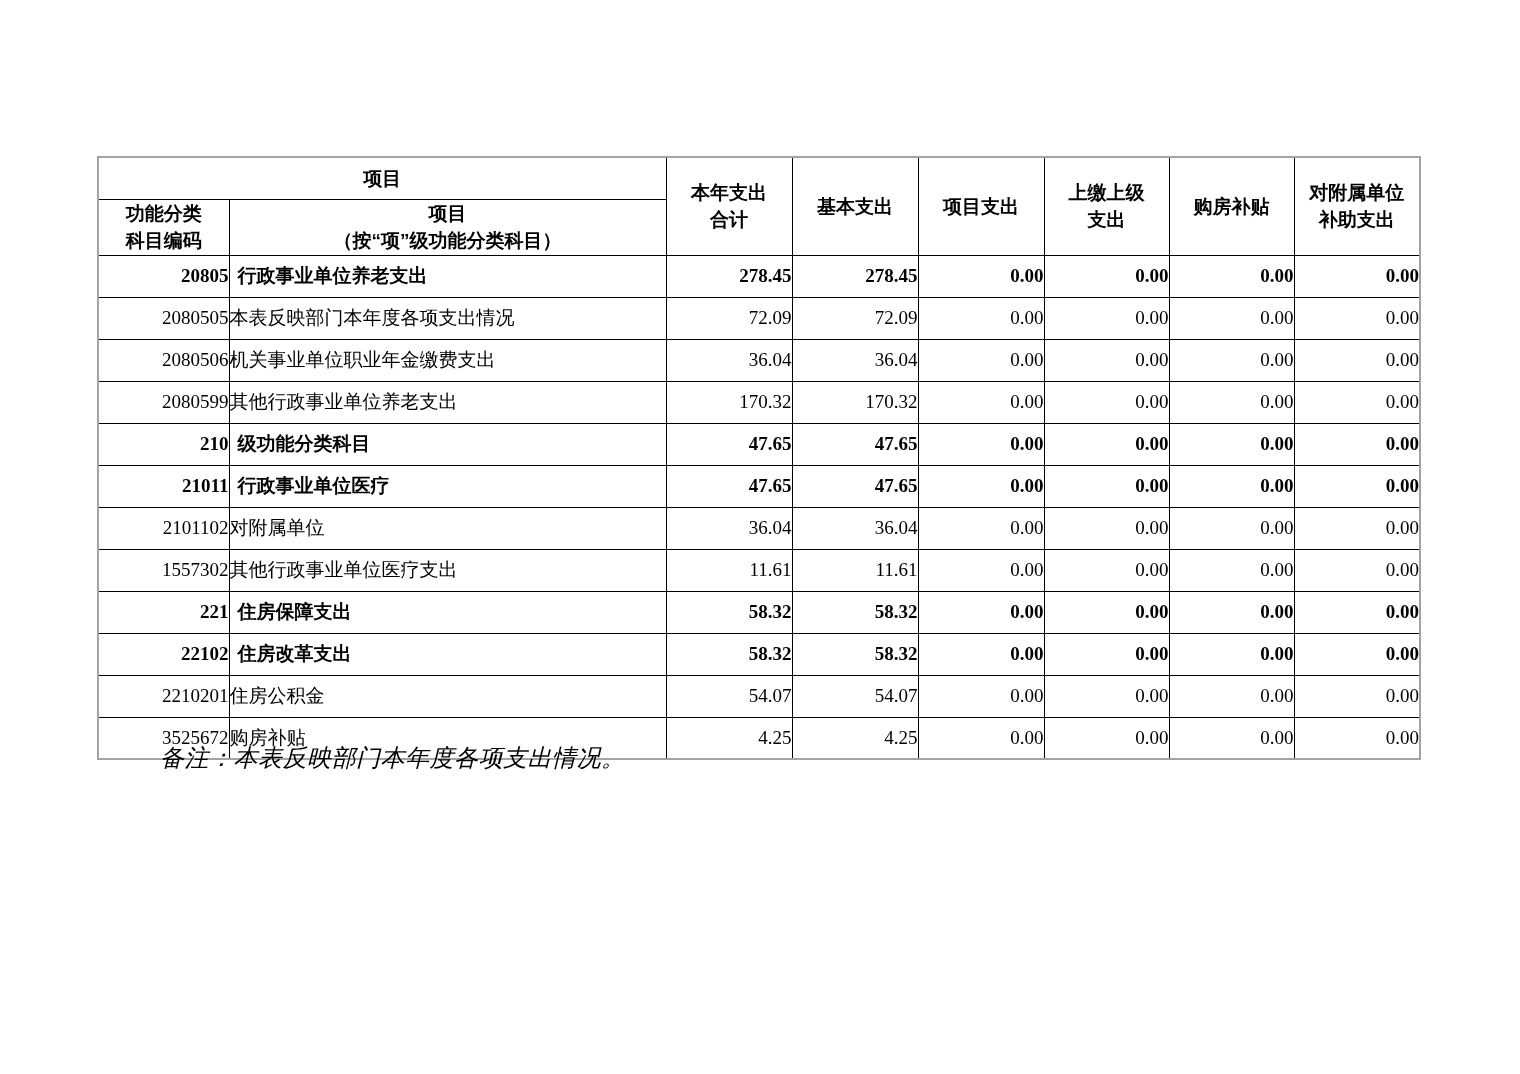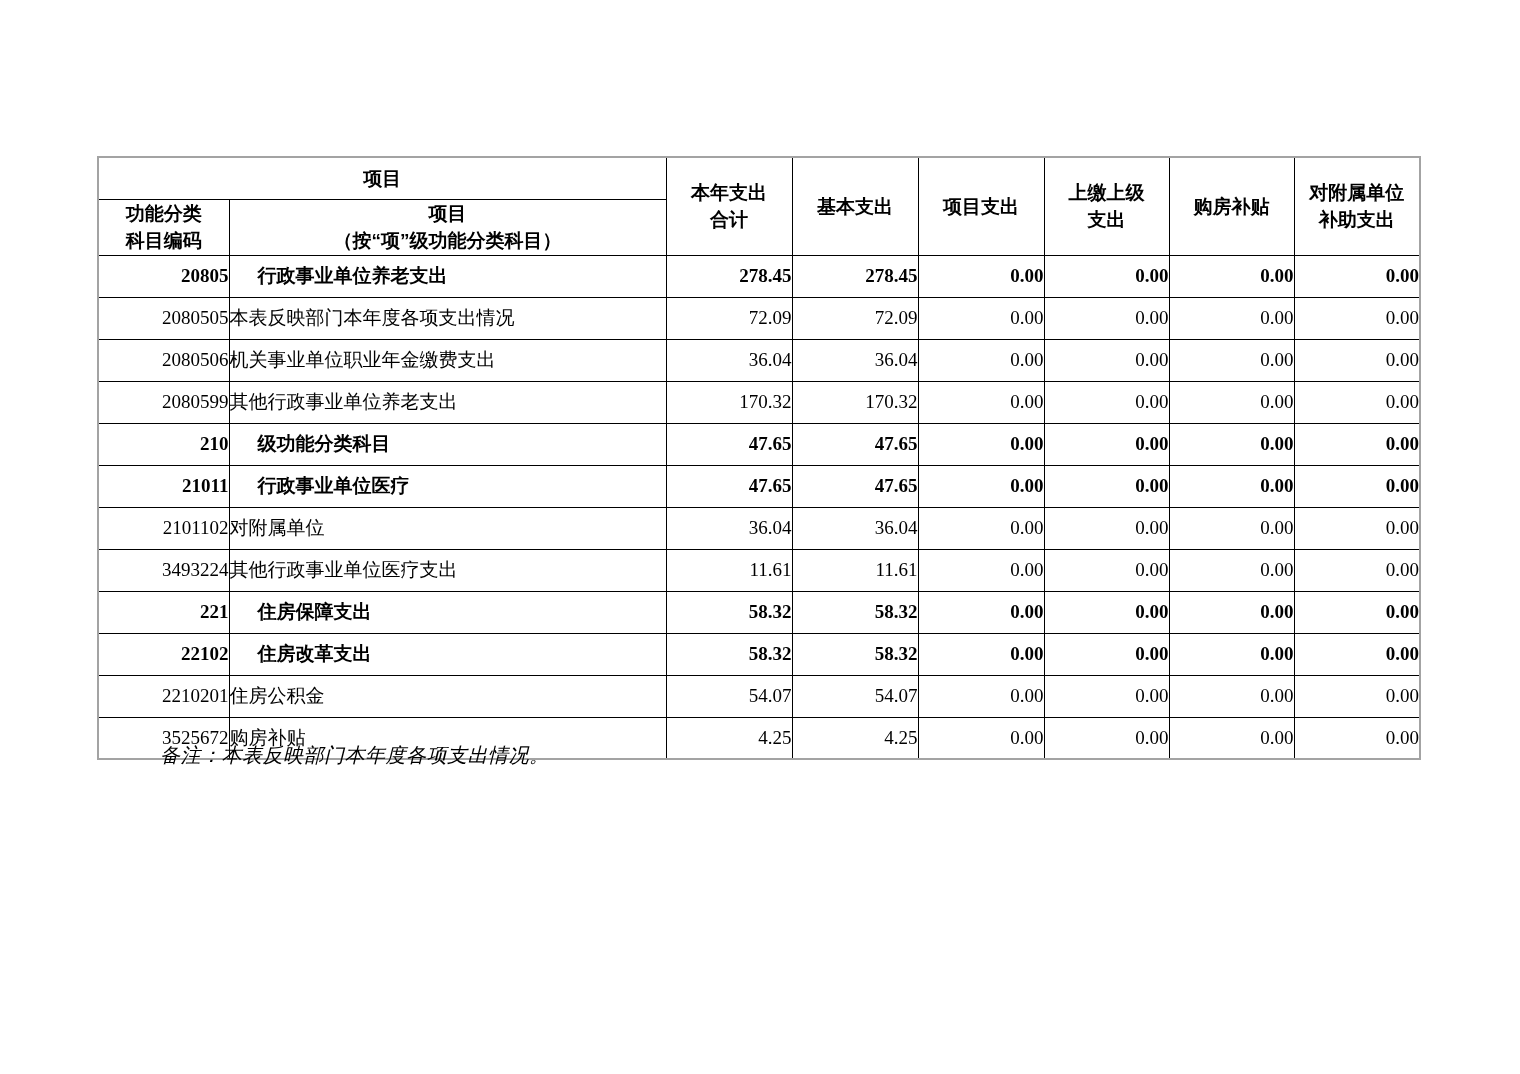--- a/index.html
+++ b/index.html
@@ -49,26 +49,26 @@
     text-align: left;
     padding-left: 40px;
     font-family: "Liberation Serif", serif;
   }
   td.num {
     text-align: right;
     padding-right: 10px;
     font-family: "Liberation Serif", serif;
   }
   tr.bold td.code, tr.bold td.num { font-weight: bold; }
-  tr.bold td.name { font-weight: bold; padding-left: 28px; }
+  tr.bold td.name { font-weight: bold; padding-left: 8px; }
   .note {
     position: absolute;
     left: 160px;
     top: 742px;
-    font-size: 20px;
+    font-size: 24px;
     font-style: italic;
     font-family: "Liberation Serif", serif;
     letter-spacing: 0.5px;
   }
 </style>
 </head>
 <body>
 
 <div class="page">
 
@@ -168,21 +168,21 @@
     <td class="code">2101102</td>
     <td class="name">对附属单位</td>
     <td class="num">36.04</td>
     <td class="num">36.04</td>
     <td class="num">0.00</td>
     <td class="num">0.00</td>
     <td class="num">0.00</td>
     <td class="num">0.00</td>
   </tr>
         <tr class="data-row">
-    <td class="code">3493224</td>
+    <td class="code">1557302</td>
     <td class="name">其他行政事业单位医疗支出</td>
     <td class="num">11.61</td>
     <td class="num">11.61</td>
     <td class="num">0.00</td>
     <td class="num">0.00</td>
     <td class="num">0.00</td>
     <td class="num">0.00</td>
   </tr>
         <tr class="data-row bold">
     <td class="code">221</td>

